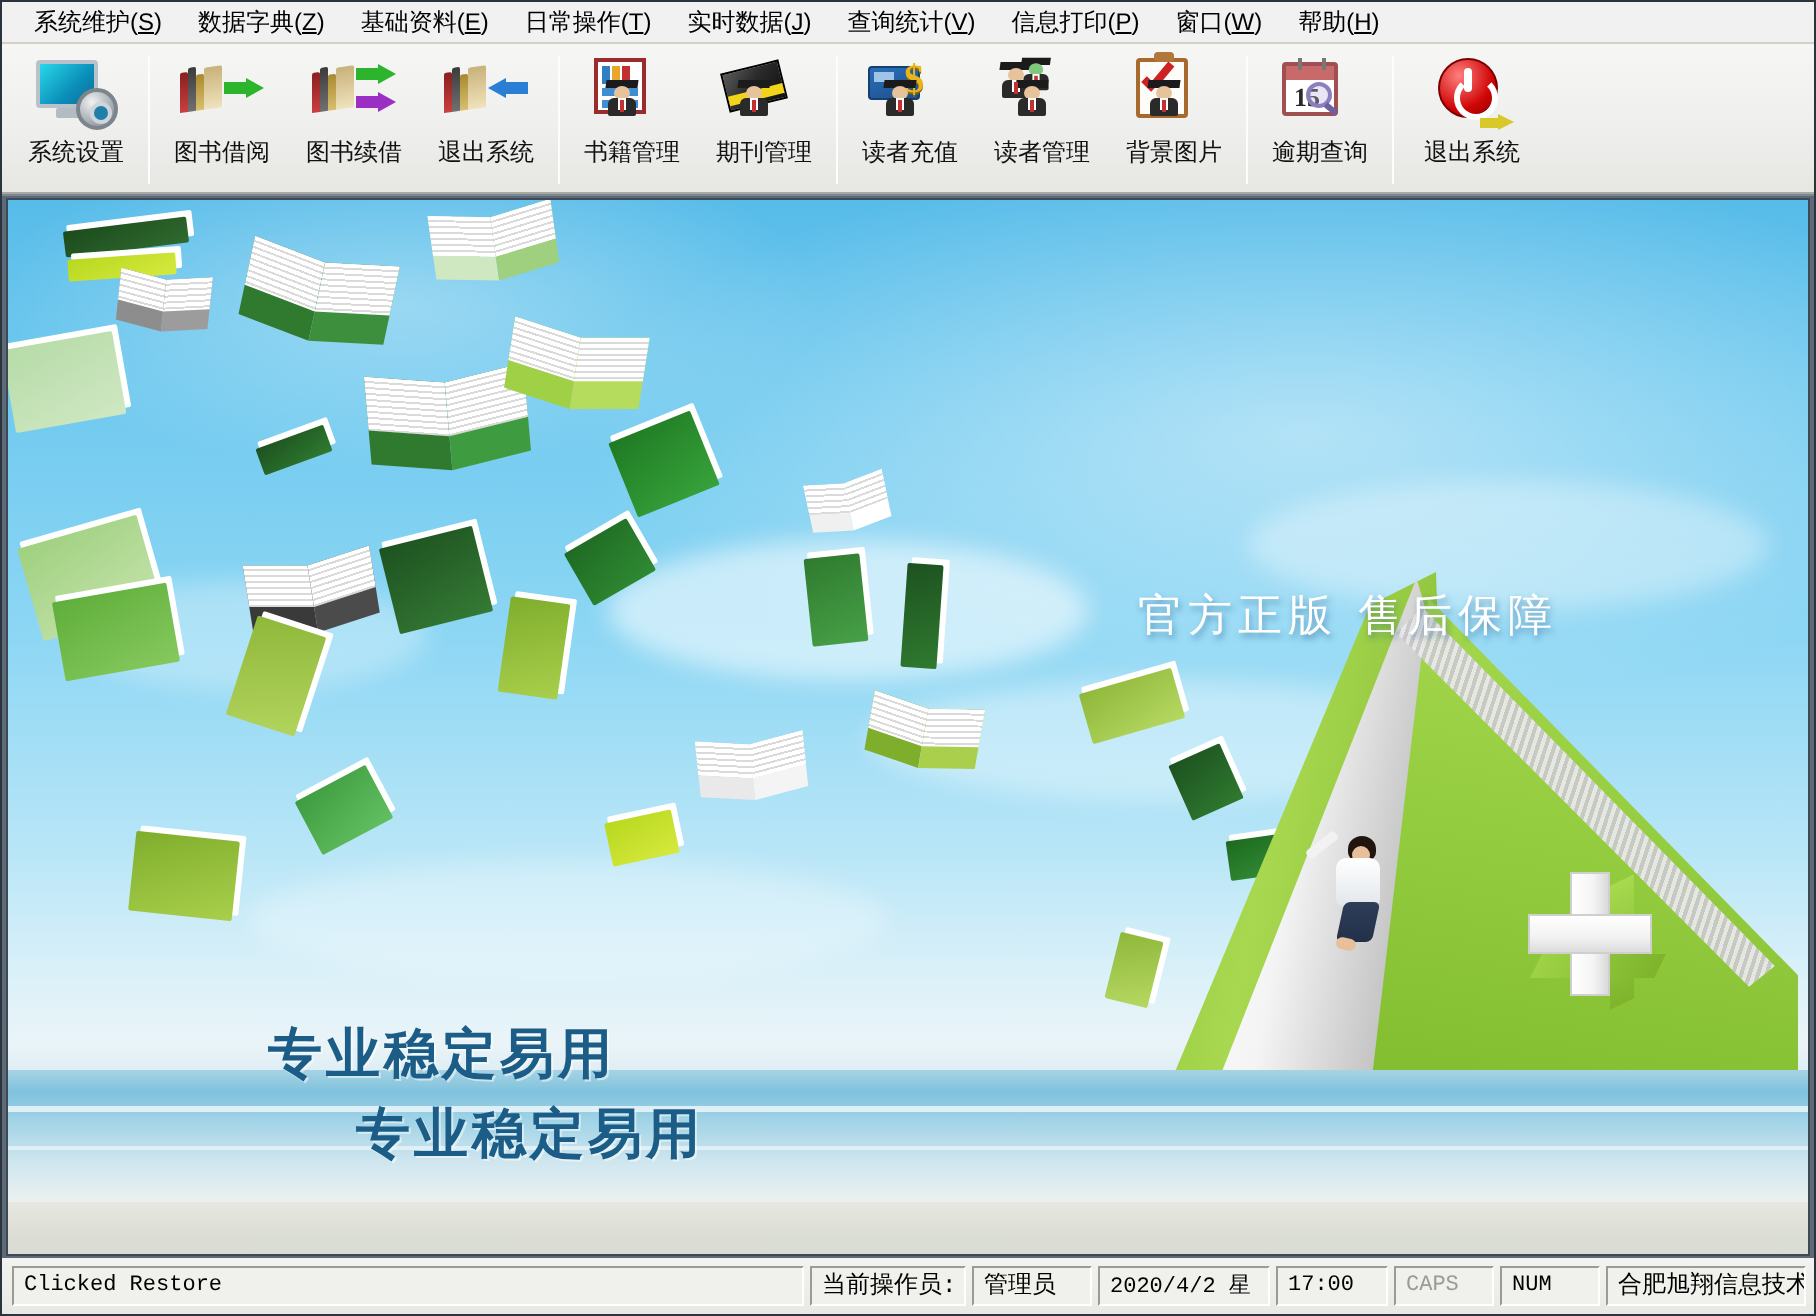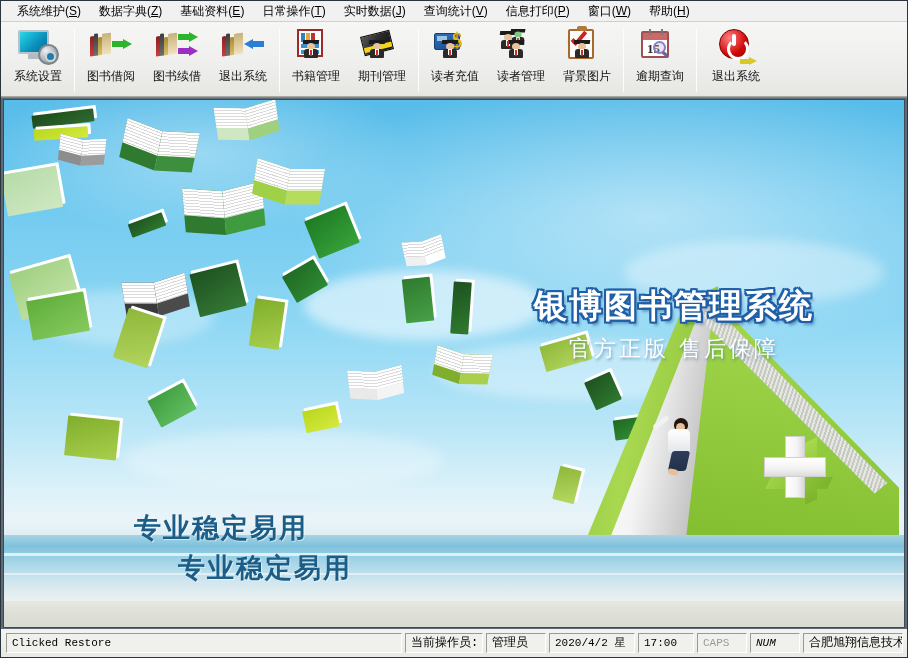--- a/index.html
+++ b/index.html
@@ -333,21 +333,21 @@
     font-size: 11px; color: #000;
     white-space: nowrap; overflow: hidden;
   }
   .sb-panel.cjk { font-family: Liberation Mono, monospace; font-size: 12px; }
   #sb-message { flex: 0 0 396px; }
   #sb-operator-label { flex: 0 0 78px; }
   #sb-operator { flex: 0 0 60px; }
   #sb-date { flex: 0 0 86px; }
   #sb-time { flex: 0 0 56px; }
   #sb-caps { flex: 0 0 50px; color:#9a9a9a; justify-content:flex-start; }
-  #sb-num  { flex: 0 0 50px; color:#000;font-style:italic; }
+  #sb-num  { flex: 0 0 50px; color:#000; }
   #sb-company { flex: 1 1 auto; }
 
   
   #headline {
     position: absolute; left: 490px; top: 186px; width: 360px;
     text-align: center;
   }
   #headline .h1 {
     font-family: "DejaVu Sans", sans-serif;
     font-size: 33px; font-weight: bold; letter-spacing: 2px;
@@ -726,21 +726,20 @@
         <div class="pg2"></div>
         <div class="pv"></div>
         <div class="ph"></div>
       </div>
 
       <div id="water">
         <div id="shore"></div>
       </div>
 
       <div id="headline">
-        <div class="h1">银博图书管理系统</div>
         <div class="h2">官方正版  售后保障</div>
       </div>
 
       <div id="slogan">
         <div class="s1">专业稳定易用</div>
         <div class="s2">专业稳定易用</div>
       </div>
 
     </div>
   </div>

